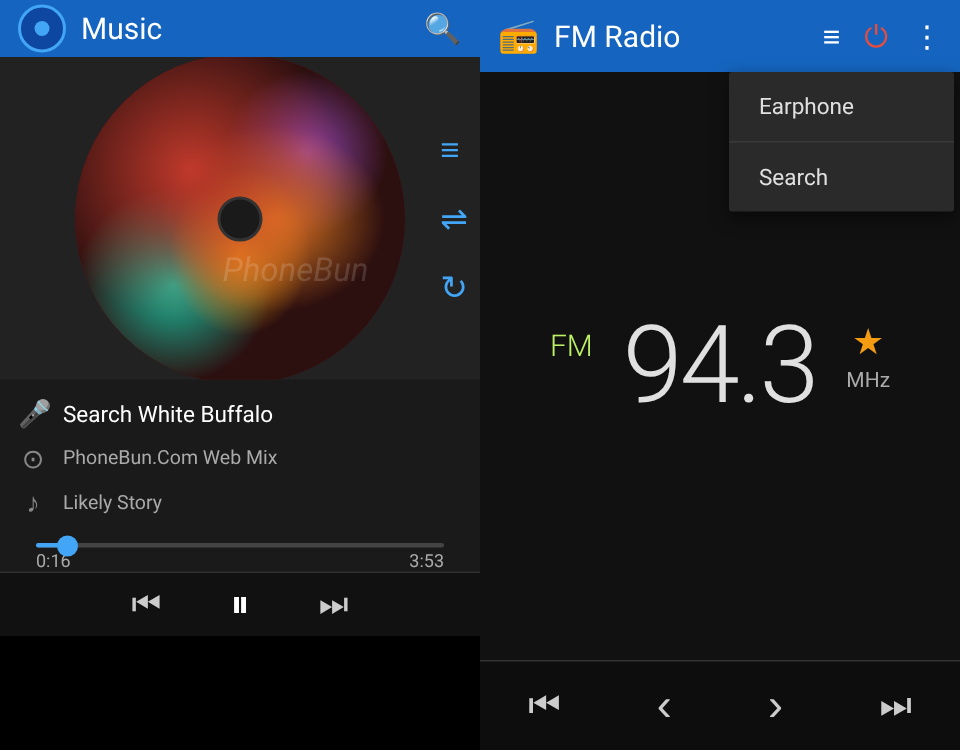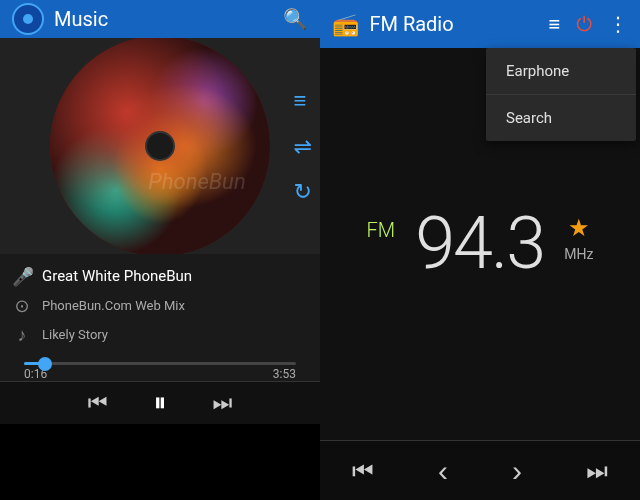--- a/index.html
+++ b/index.html
@@ -406,21 +406,21 @@
       <span class="sidebar-icon">⇌</span>
       <span class="sidebar-icon">↻</span>
     </div>
 
     <div class="watermark">PhoneBun</div>
   </div>
 
   <div class="track-info">
     <div class="track-row">
       <span class="track-icon">🎤</span>
-      <span class="track-name">Great White PhoneBun</span>
+      <span class="track-name">Search White Buffalo</span>
     </div>
     <div class="track-row">
       <span class="track-icon">⊙</span>
       <span class="track-subtitle">PhoneBun.Com Web Mix</span>
     </div>
     <div class="track-row">
       <span class="track-icon">♪</span>
       <span class="track-subtitle">Likely Story</span>
     </div>
   </div>

